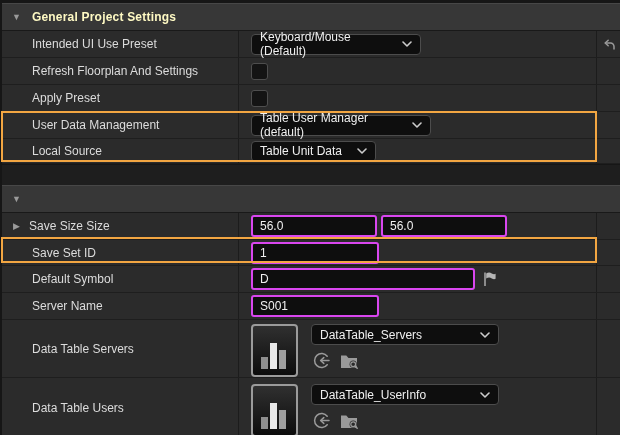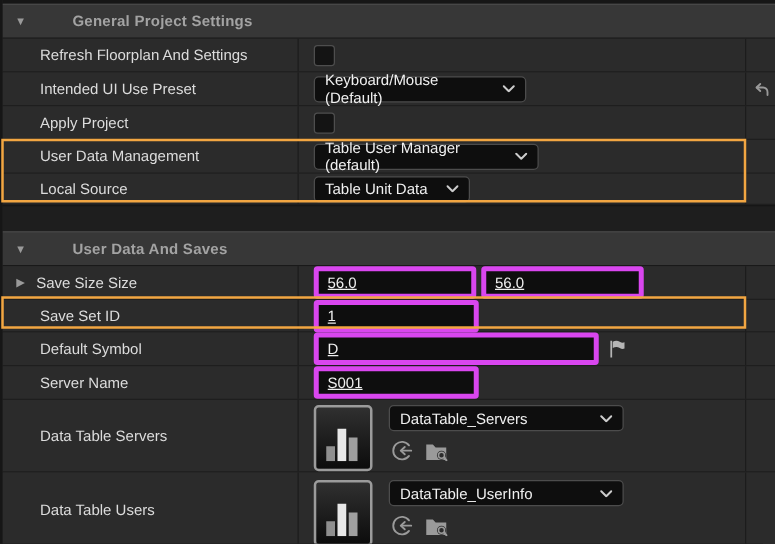--- a/index.html
+++ b/index.html
@@ -8,21 +8,21 @@
     background:#242424;font-family:"Liberation Sans",sans-serif;
     font-size:12px;color:#dcdcdc;-webkit-font-smoothing:antialiased;
   }
   .edge-left{position:absolute;left:0;top:0;width:2px;height:435px;background:#161616;}
   .top-strip{height:3px;background:#161616;margin-left:2px;}
   .content{margin-left:2px;width:618px;}
   .cat-header{
     height:26px;background:#373737;border-top:1px solid #474747;border-bottom:1px solid #191919;
     display:flex;align-items:center;padding-left:10px;gap:11px;
   }
-  .cat-header .title{font-weight:bold;color:#a3a3a3;letter-spacing:.2px;margin-left:26px;}
+  .cat-header .title{font-weight:bold;color:#fef9c3;letter-spacing:.2px;}
   .tri{color:#9a9a9a;font-size:9px;line-height:1;}
   .row{
     display:grid;grid-template-columns:236px 358px 24px;
     border-bottom:1px solid #1e1e1e;background:#2b2b2b;
   }
   .row.h27{height:26px;}
   .row.h26{height:25px;}
   .row.h25{height:24px;}
   .row.h58{height:57px;}
   .row.h60{height:60px;border-bottom:none;}
@@ -39,23 +39,23 @@
   .rightcol{border-left:1px solid #1c1c1c;display:flex;align-items:center;justify-content:center;}
   .gap{height:20px;background:#1e1e1e;border-top:1px solid #161616;}
   .checkbox{width:15px;height:15px;background:#141414;border:1px solid #4e4e4e;border-radius:3px;}
   .dropdown{
     height:19px;background:#0e0e0e;border:1px solid #4c4c4c;border-radius:4px;
     color:#f0f0f0;display:flex;align-items:center;justify-content:space-between;
     padding:0 8px;cursor:pointer;
   }
   .dropdown .chev{margin-left:10px;display:flex;align-items:center;}
   .textfield{
-    height:18px;background:#0e0e0e;border:4px solid #d946ef;border-radius:3px;
+    height:18px;background:#0e0e0e;border:2px solid #d946ef;border-radius:3px;
     color:#f0f0f0;padding:0 7px;font-size:12px;font-family:"Liberation Sans",sans-serif;
-    outline:none;box-sizing:content-box;text-decoration:underline;
+    outline:none;box-sizing:content-box;
   }
   .asset-wrap{display:flex;align-items:flex-start;}
   .asset-thumb{
     width:43px;height:43px;border:2px solid #9b9b9b;border-radius:4px;
     background:linear-gradient(#303030,#0c0c0c);
     display:flex;align-items:flex-end;justify-content:center;padding-bottom:6px;
   }
   .asset-right{margin-left:13px;display:flex;flex-direction:column;gap:7px;}
   .asset-icons{display:flex;gap:10px;align-items:center;padding-left:2px;}
   .hl-box{position:absolute;border:2px solid #F2A642;pointer-events:none;z-index:5;}
@@ -71,28 +71,20 @@
   <div class="edge-left"></div>
 
   <div class="content">
 
     <div class="cat-header">
       <span class="tri">▼</span>
       <span class="title">General Project Settings</span>
     </div>
 
     <div class="row h27">
-      <div class="lbl">Refresh Floorplan And Settings</div>
-      <div class="val">
-        <div class="checkbox"></div>
-      </div>
-      <div class="rightcol"></div>
-    </div>
-
-    <div class="row h27">
       <div class="lbl">Intended UI Use Preset</div>
       <div class="val">
         <div class="dropdown" style="width:152px">
           <span>Keyboard/Mouse (Default)</span>
           <span class="chev">
             <svg width="10" height="6" viewBox="0 0 10 6">
                 <path d="M1 1 L5 5 L9 1" stroke="#cccccc" stroke-width="1.6" fill="none" stroke-linecap="round" stroke-linejoin="round"></path>
               </svg>
           </span>
         </div>
@@ -101,21 +93,29 @@
         <span>
           <svg width="14" height="13" viewBox="0 0 14 13">
             <path d="M12 11 V8.5 a3.5 3.5 0 0 0 -3.5 -3.5 H3.5" stroke="#9a9a9a" stroke-width="1.5" fill="none" stroke-linecap="round"></path>
             <path d="M6.2 2.2 L3.2 5 L6.2 7.8" stroke="#9a9a9a" stroke-width="1.5" fill="none" stroke-linecap="round" stroke-linejoin="round"></path>
           </svg>
         </span>
       </div>
     </div>
 
     <div class="row h27">
-      <div class="lbl">Apply Project</div>
+      <div class="lbl">Refresh Floorplan And Settings</div>
+      <div class="val">
+        <div class="checkbox"></div>
+      </div>
+      <div class="rightcol"></div>
+    </div>
+
+    <div class="row h27">
+      <div class="lbl">Apply Preset</div>
       <div class="val">
         <div class="checkbox"></div>
       </div>
       <div class="rightcol"></div>
     </div>
 
     <div class="row h27">
       <div class="lbl">User Data Management</div>
       <div class="val">
         <div class="dropdown" style="width:162px">
@@ -142,21 +142,20 @@
           </span>
         </div>
       </div>
       <div class="rightcol"></div>
     </div>
 
     <div class="gap"></div>
 
     <div class="cat-header">
       <span class="tri">▼</span>
-      <span class="title">User Data And Saves</span>
     </div>
 
     <div class="row h27">
       <div class="lbl" style="padding-left:27px">
         <span class="expander">▶</span>
         <span>Save Size Size</span>
       </div>
       <div class="val">
         <input class="textfield" style="width: 108px;" value="56.0">
         <input class="textfield" style="width: 108px;" value="56.0">

